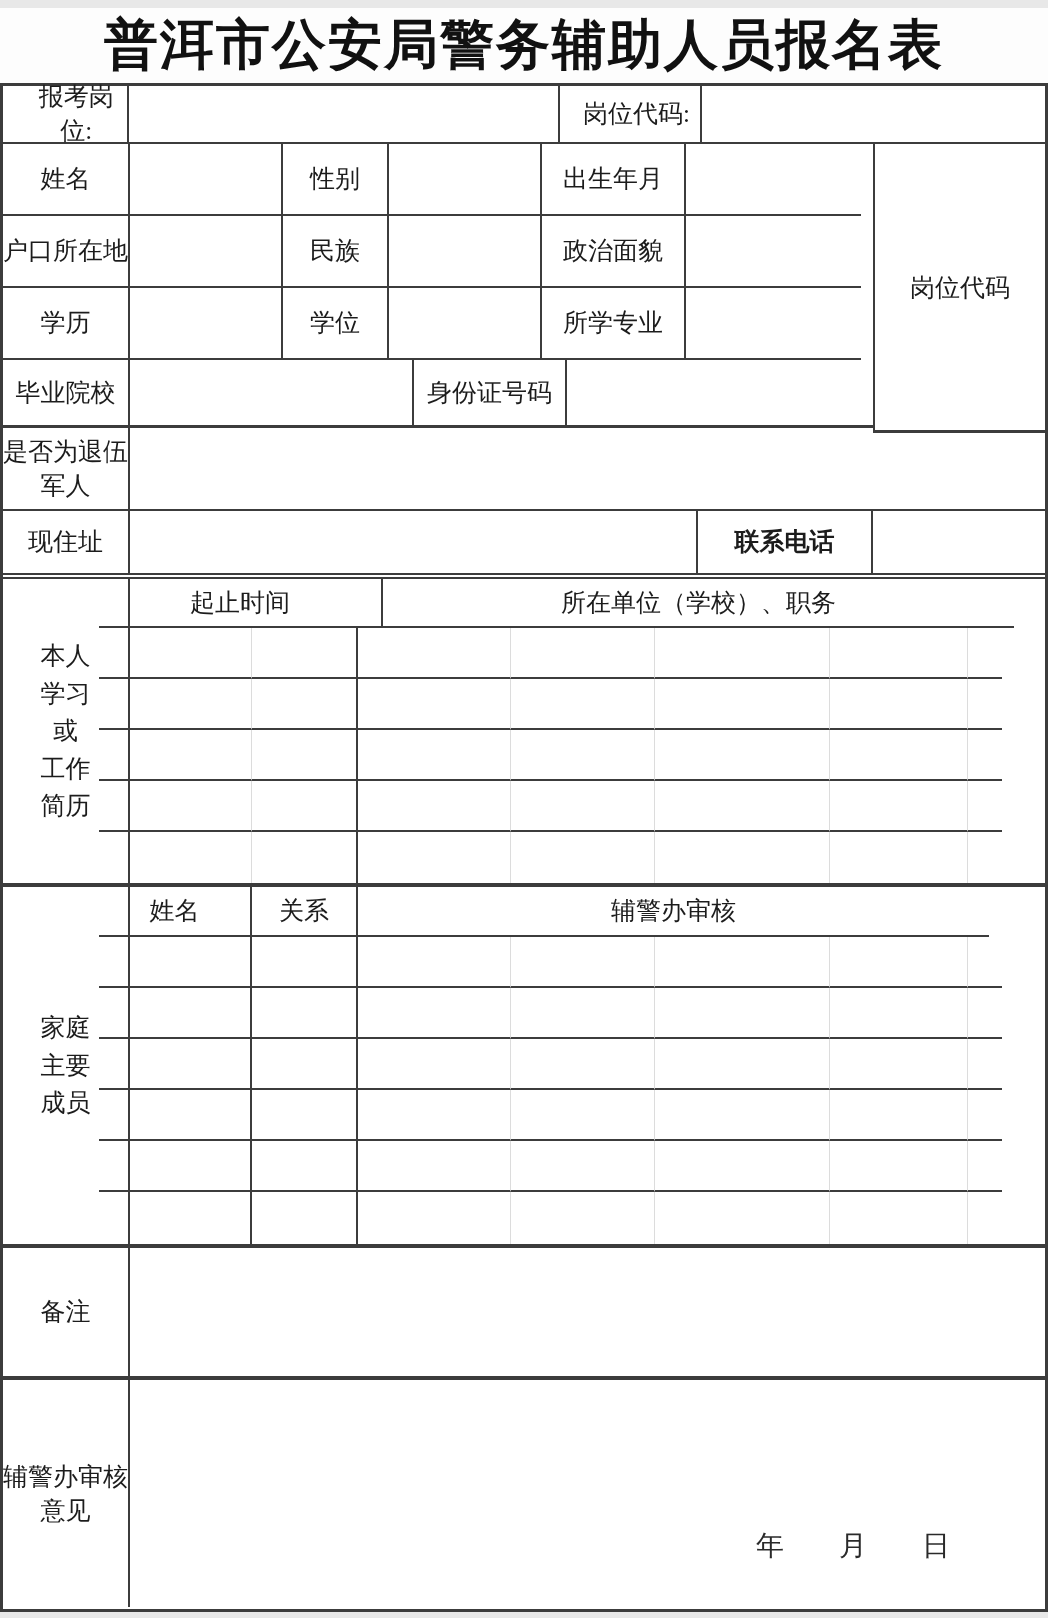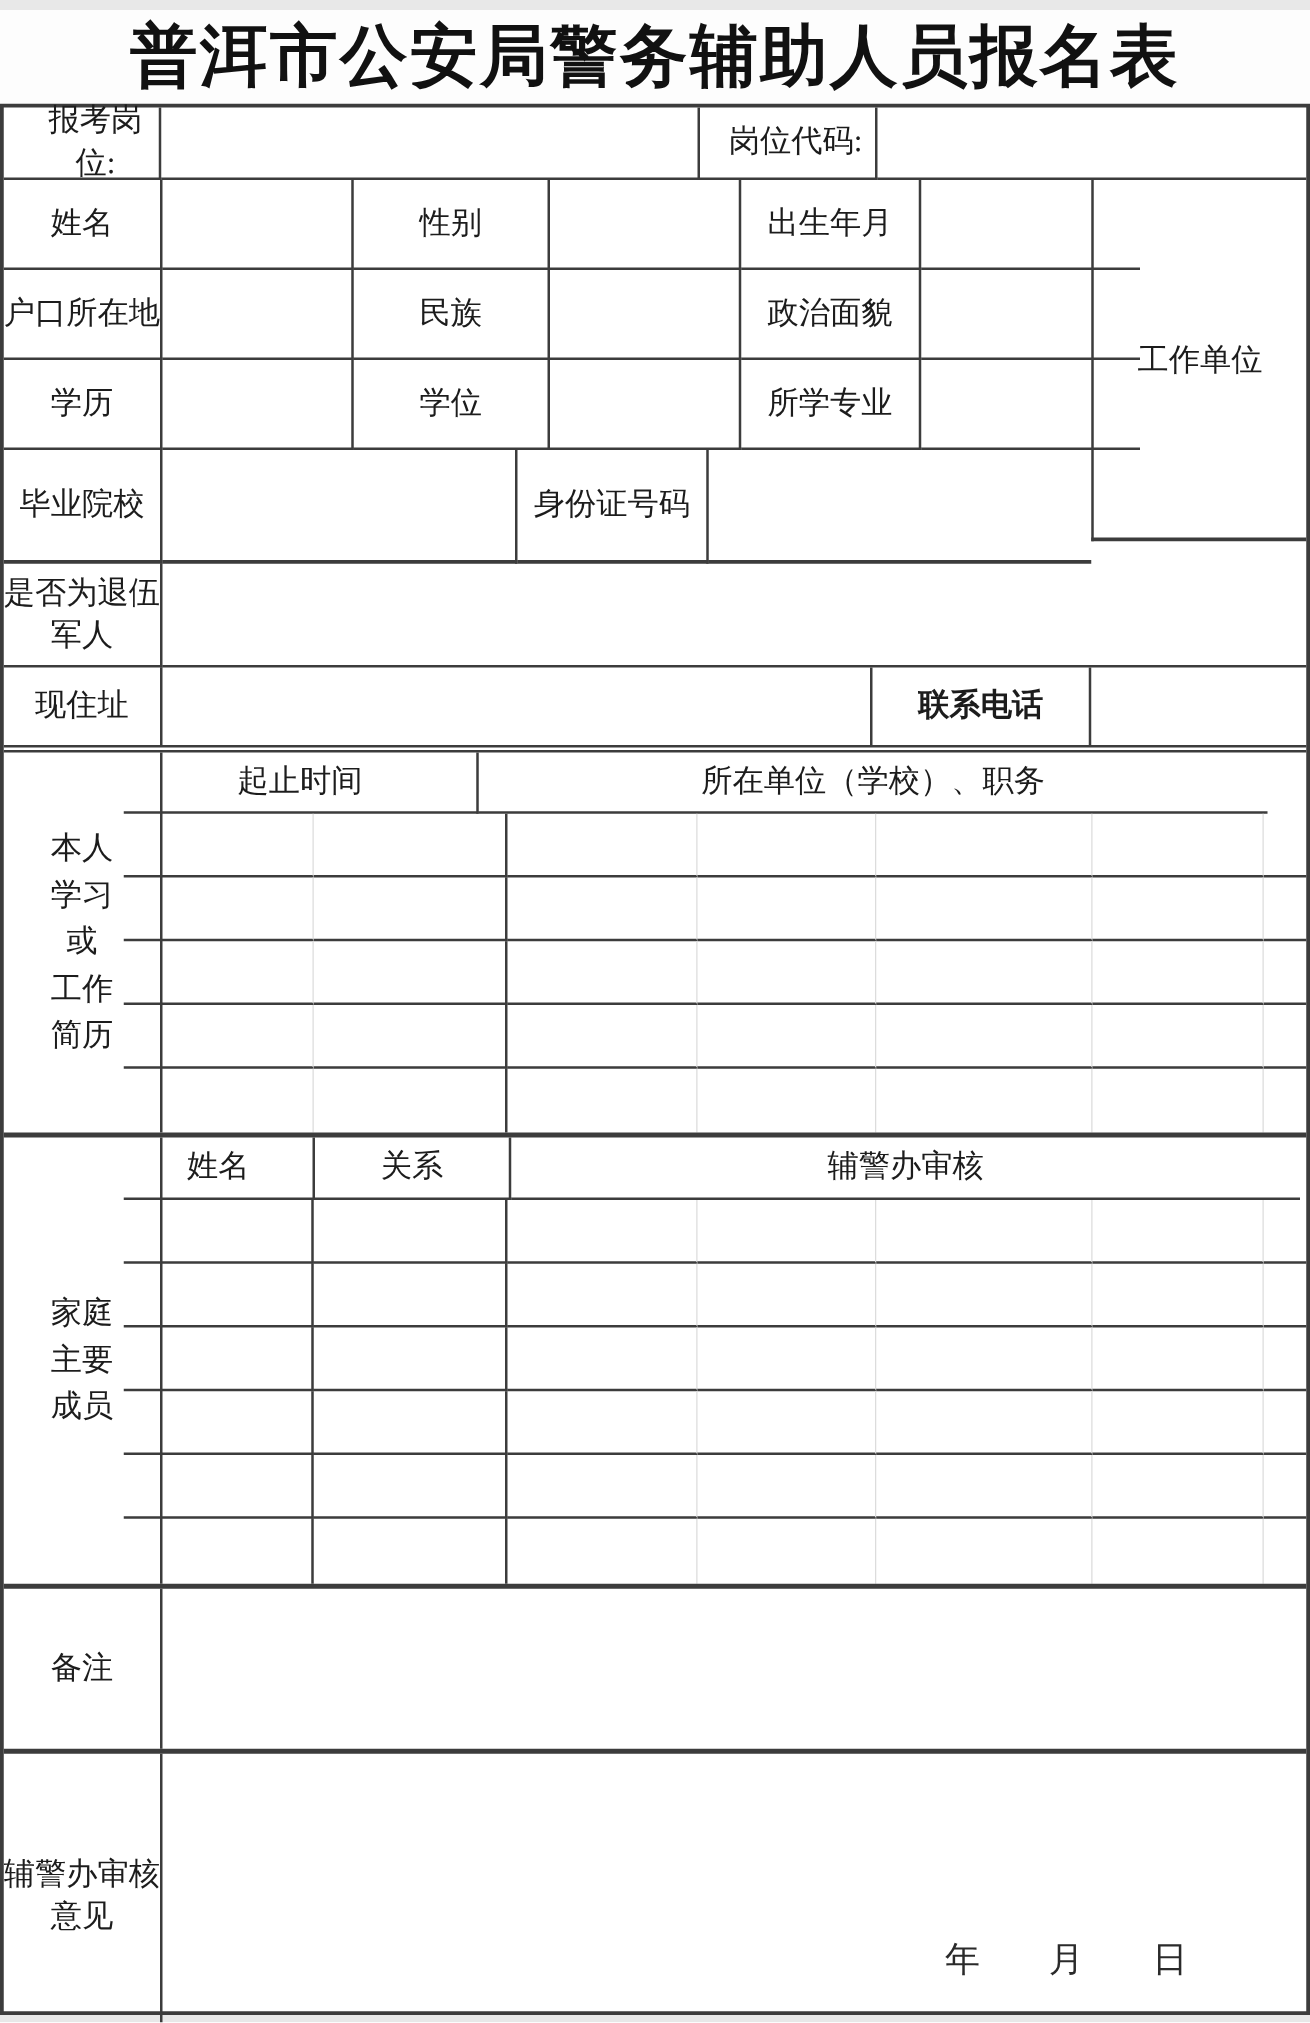--- a/index.html
+++ b/index.html
@@ -38,21 +38,21 @@
     font-size:25px;line-height:1.35;text-align:center;
   }
   .c.fr{border-right:1px solid var(--faint);}
   .c.nr{border-right:none;}
   .c.nb{border-bottom:none;}
   .c.tb{border-bottom:3px solid var(--ln);}
   .c.lp{justify-content:flex-start;text-align:center;padding-left:23px;}
   .c.bold{font-weight:bold;}
   .pre{white-space:pre-line;}
   
-  .wA{width:127px;}.wB{width:153px;}.wC{width:157px;}.wD{width:153px;}
+  .wA{width:127px;}.wB{width:153px;}.wC{width:106px;}.wD{width:153px;}
   .wE{width:144px;}.wF{width:175px;}.wG{width:138px;}.wH{width:34px;}
   .wBCD{width:437px;}.wFGH{width:347px;}.wBC{width:284px;}.wEF{width:306px;}
   .wBE{width:568px;}.wGH{width:172px;}.wBH{width:915px;}.wDH{width:631px;}
   .photo-cell{
     position:absolute;left:870px;top:58px;width:172px;height:289px;
     box-sizing:border-box;border-left:2px solid var(--ln);
     border-bottom:3px solid var(--ln);
     display:flex;align-items:center;justify-content:center;font-size:25px;
   }
   .side-label{
@@ -104,28 +104,28 @@
         <div class="c wF nr"></div>
       </div>
       <div class="row" style="height:72px">
         <div class="c wA">学历</div>
         <div class="c wB"></div>
         <div class="c wC">学位</div>
         <div class="c wD"></div>
         <div class="c wE">所学专业</div>
         <div class="c wF nr"></div>
       </div>
-      <div class="row" style="height:91px">
+      <div class="row" style="height:68px">
         <div class="c wA tb">毕业院校</div>
         <div class="c wBC tb"></div>
         <div class="c wD tb">身份证号码</div>
         <div class="c wEF tb nr"></div>
       </div>
       <div class="photo-cell">
-        <span>工作单位</span>
+        <span>岗位代码</span>
       </div>
       <div class="row" style="height:83px">
         <div class="c wA pre">是否为退伍
 军人</div>
         <div class="c wBH nr" style="width:915px"></div>
       </div>
       <div class="row" style="height:62px">
         <div class="c wA nb">现住址</div>
         <div class="c wBE nb"></div>
         <div class="c wF bold nb">联系电话</div>

